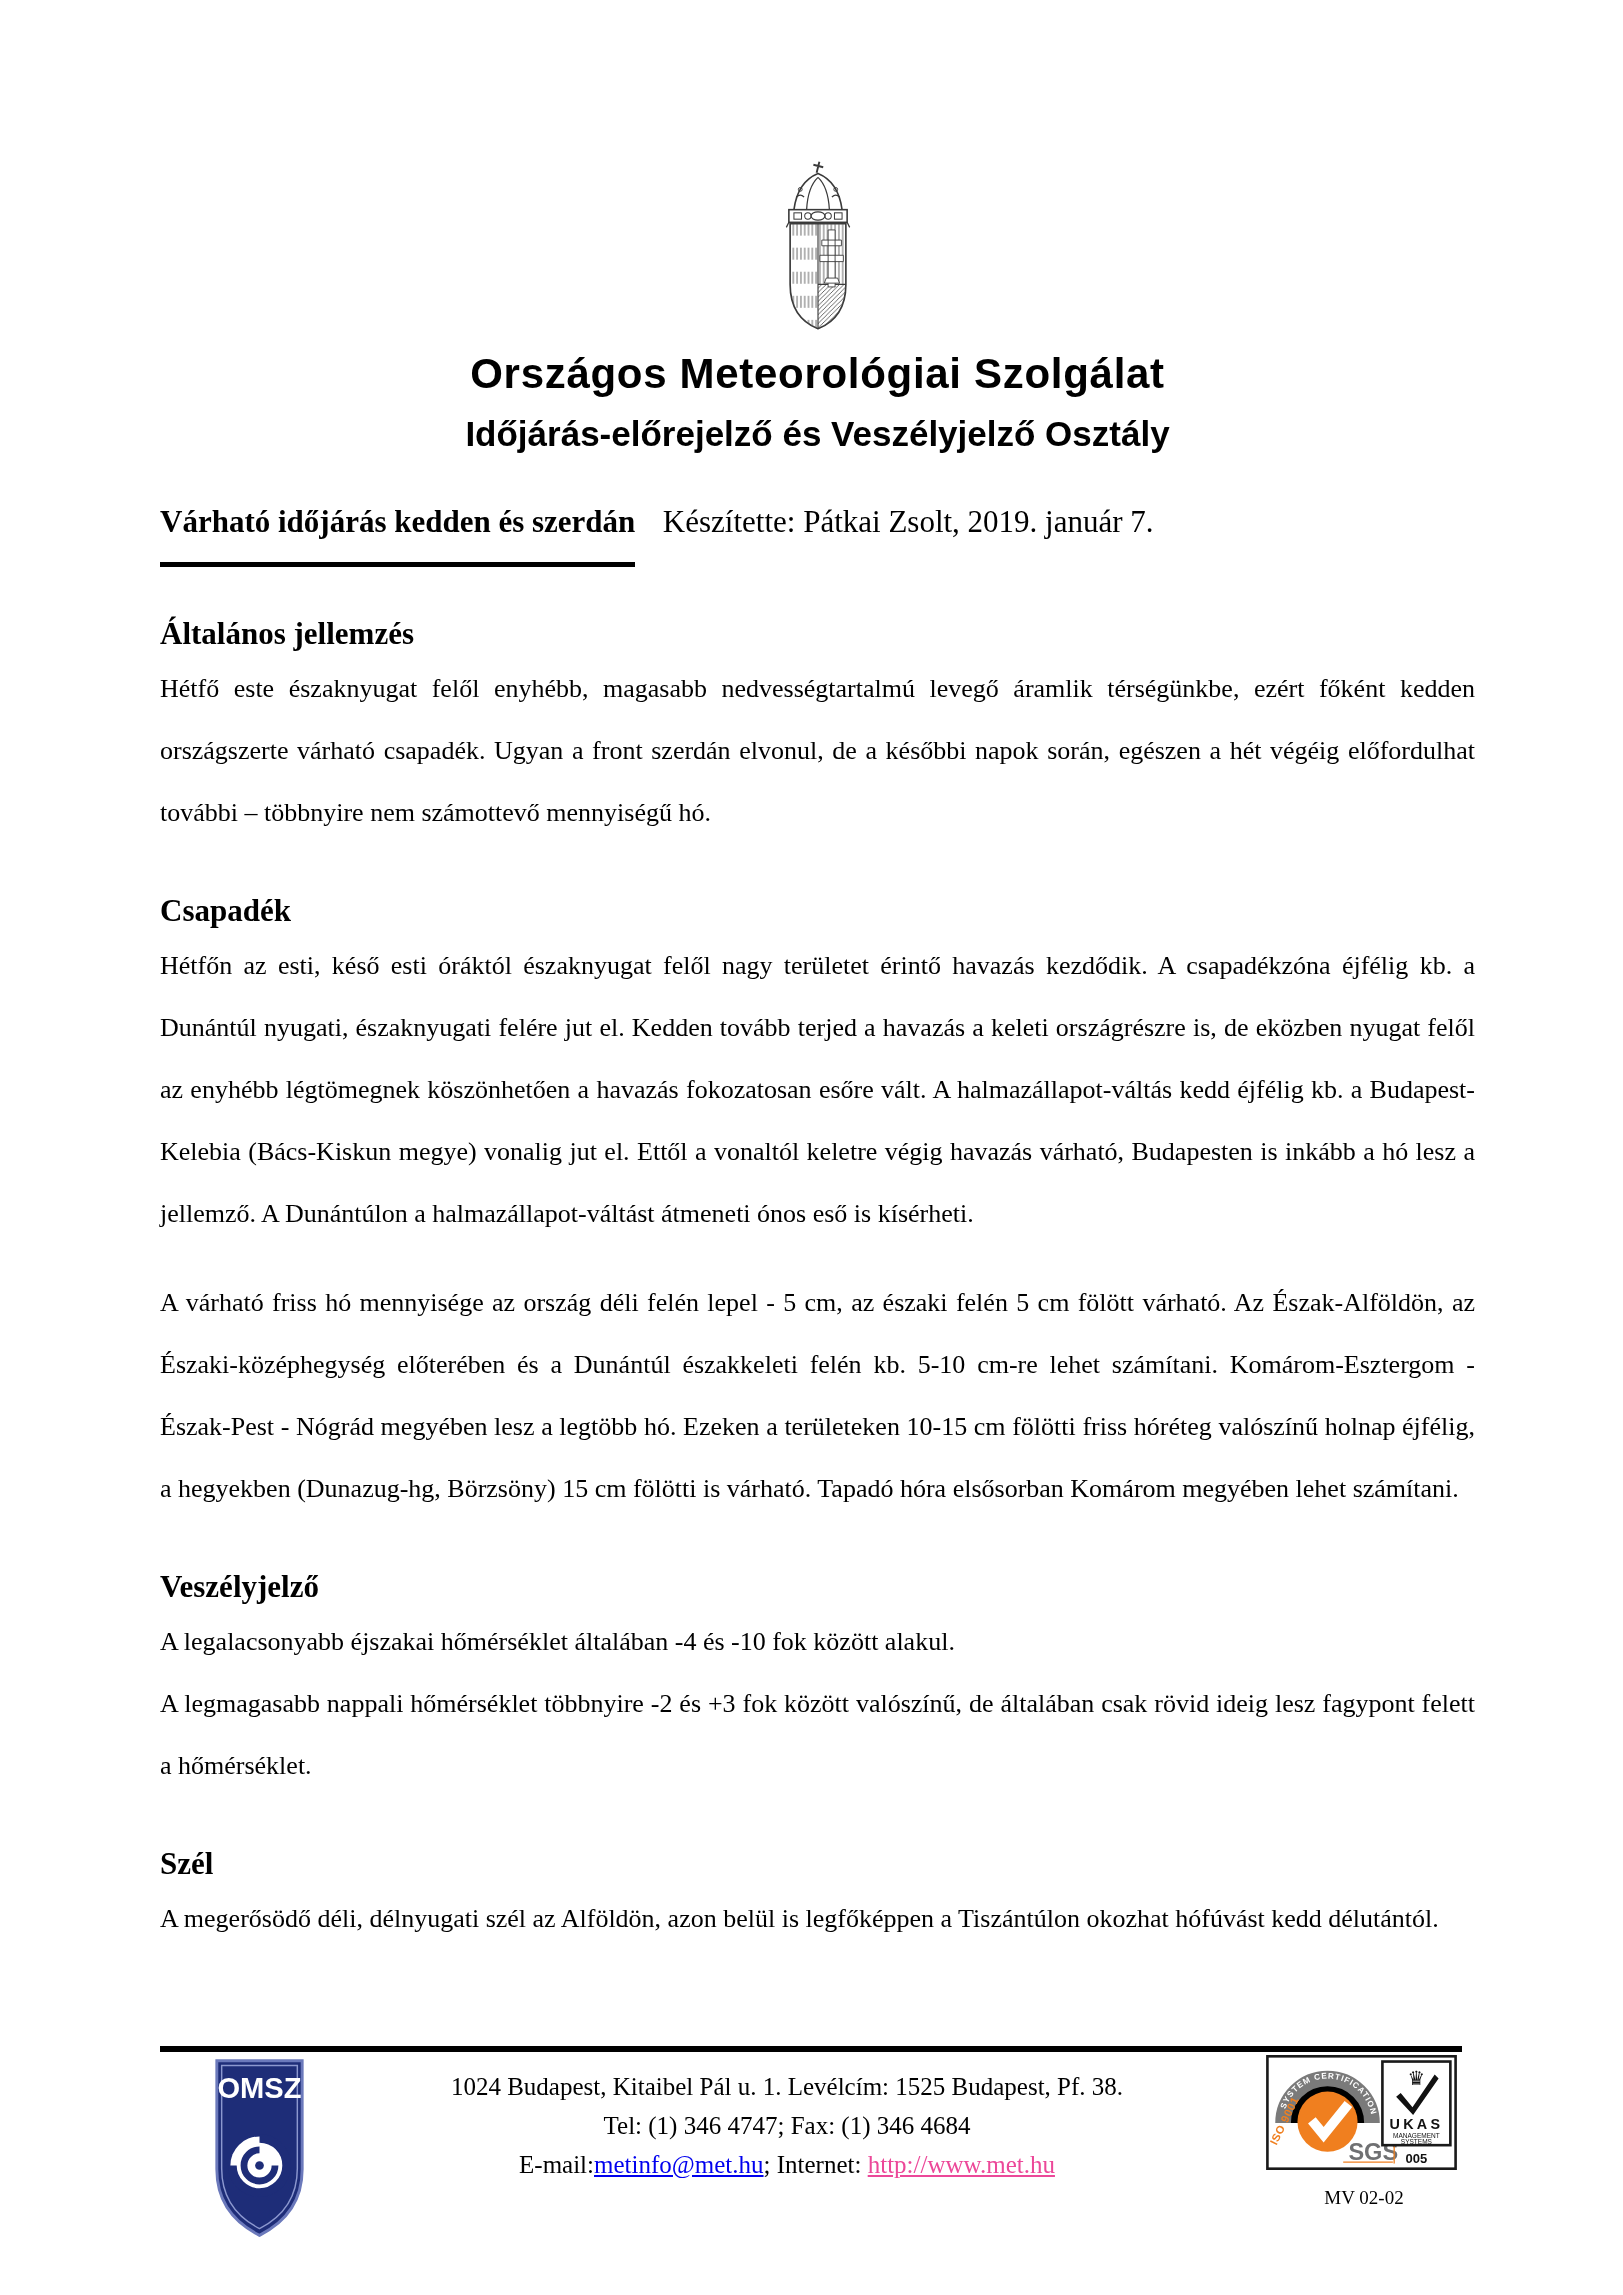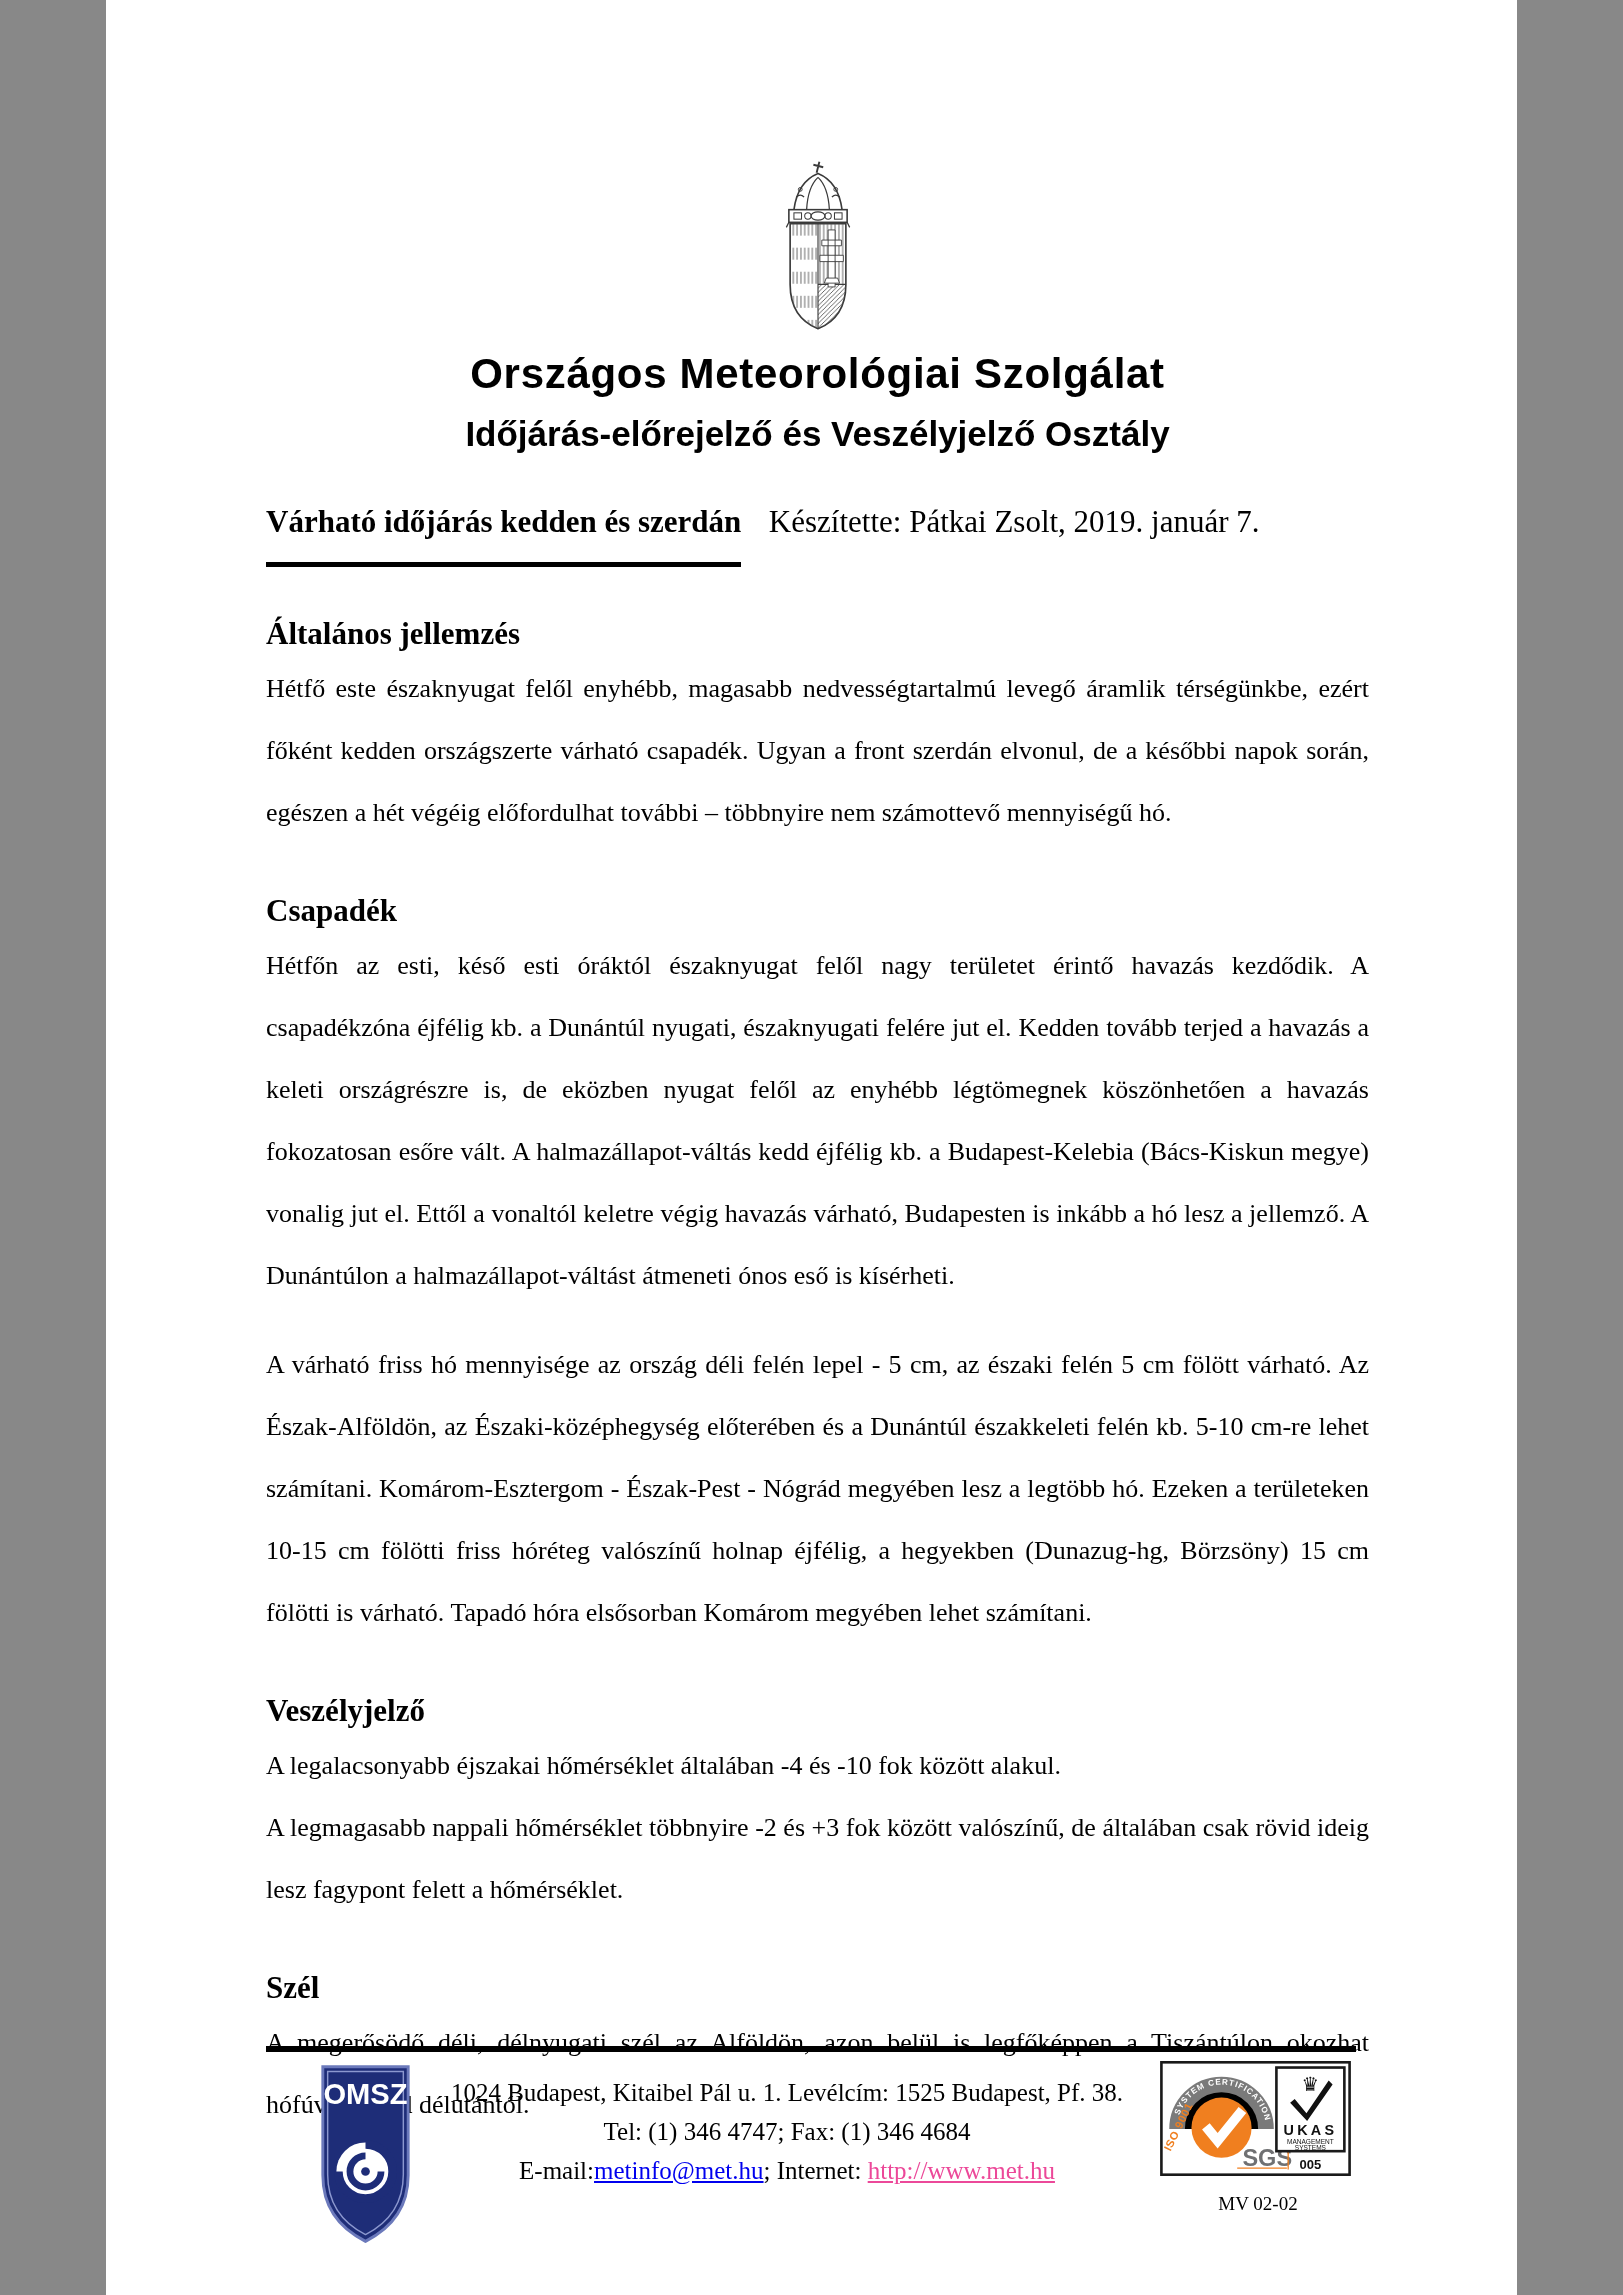--- a/index.html
+++ b/index.html
@@ -1,18 +1,18 @@
 <!DOCTYPE html>
 <html lang="hu" style="font-size:10.5px"><head>
 <meta charset="utf-8">
 <style>
   * { margin:0; padding:0; box-sizing:border-box; }
   html,body { background:#888; }
   .page {
-    position:relative; width:1411px; height:2295px; margin:0 auto;
+    position:relative; width:1623px; height:2295px; margin:0 auto;
     background:#ffffff; color:#000; overflow:hidden;
     font-family:"Liberation Serif", serif;
   }
   .content { padding:0 148px 0 160px; }
 
   .coat { display:block; margin:159px auto 0 auto; width:116px; height:171px; }
 
   .title {
     margin-top:19.6px; text-align:center;
     font-family:"Liberation Sans", sans-serif; font-weight:bold;
@@ -32,21 +32,21 @@
   }
   .headline .byline { margin-left:27.5px; }
 
   section h2 { margin-top:42px; font-size:31px; line-height:49px; font-weight:bold; }
   section p  { font-size:26px; line-height:62px; text-align:justify; }
   section p.para-gap { margin-top:27px; }
 
   .footer {
     position:absolute; top:2046px; left:160px; right:161px;
     border-top:6.5px solid #000;
-    display:flex; align-items:flex-start; padding-top:9px;
+    display:flex; align-items:flex-start; padding-top:3px;
   }
   .omsz-logo { width:97px; height:188px; flex:0 0 auto; margin-left:51px; }
   .footer-text {
     flex:1 1 auto; text-align:center; font-size:25px; line-height:39px;
     padding-top:11.8px;
   }
   .footer-text a { text-decoration:underline;text-align:center; }
   .badge-col { flex:0 0 auto; width:196px; text-align:center; }
   .badge { width:191px; height:115px; display:block; }
   .doc-code { font-size:19px; line-height:26px; margin-top:15px; }

